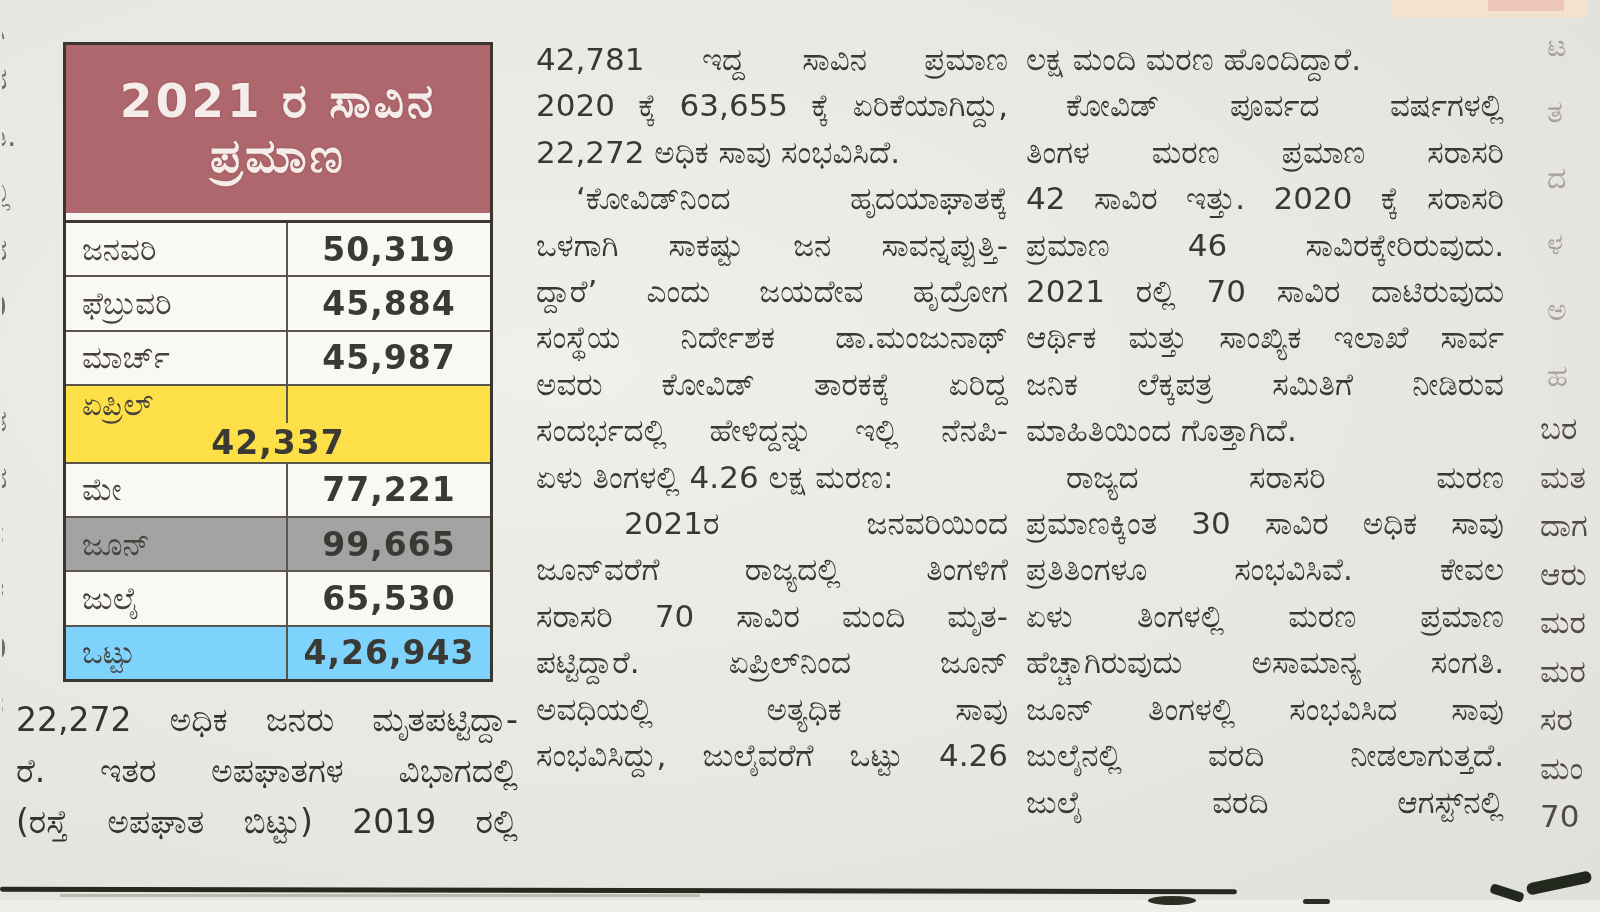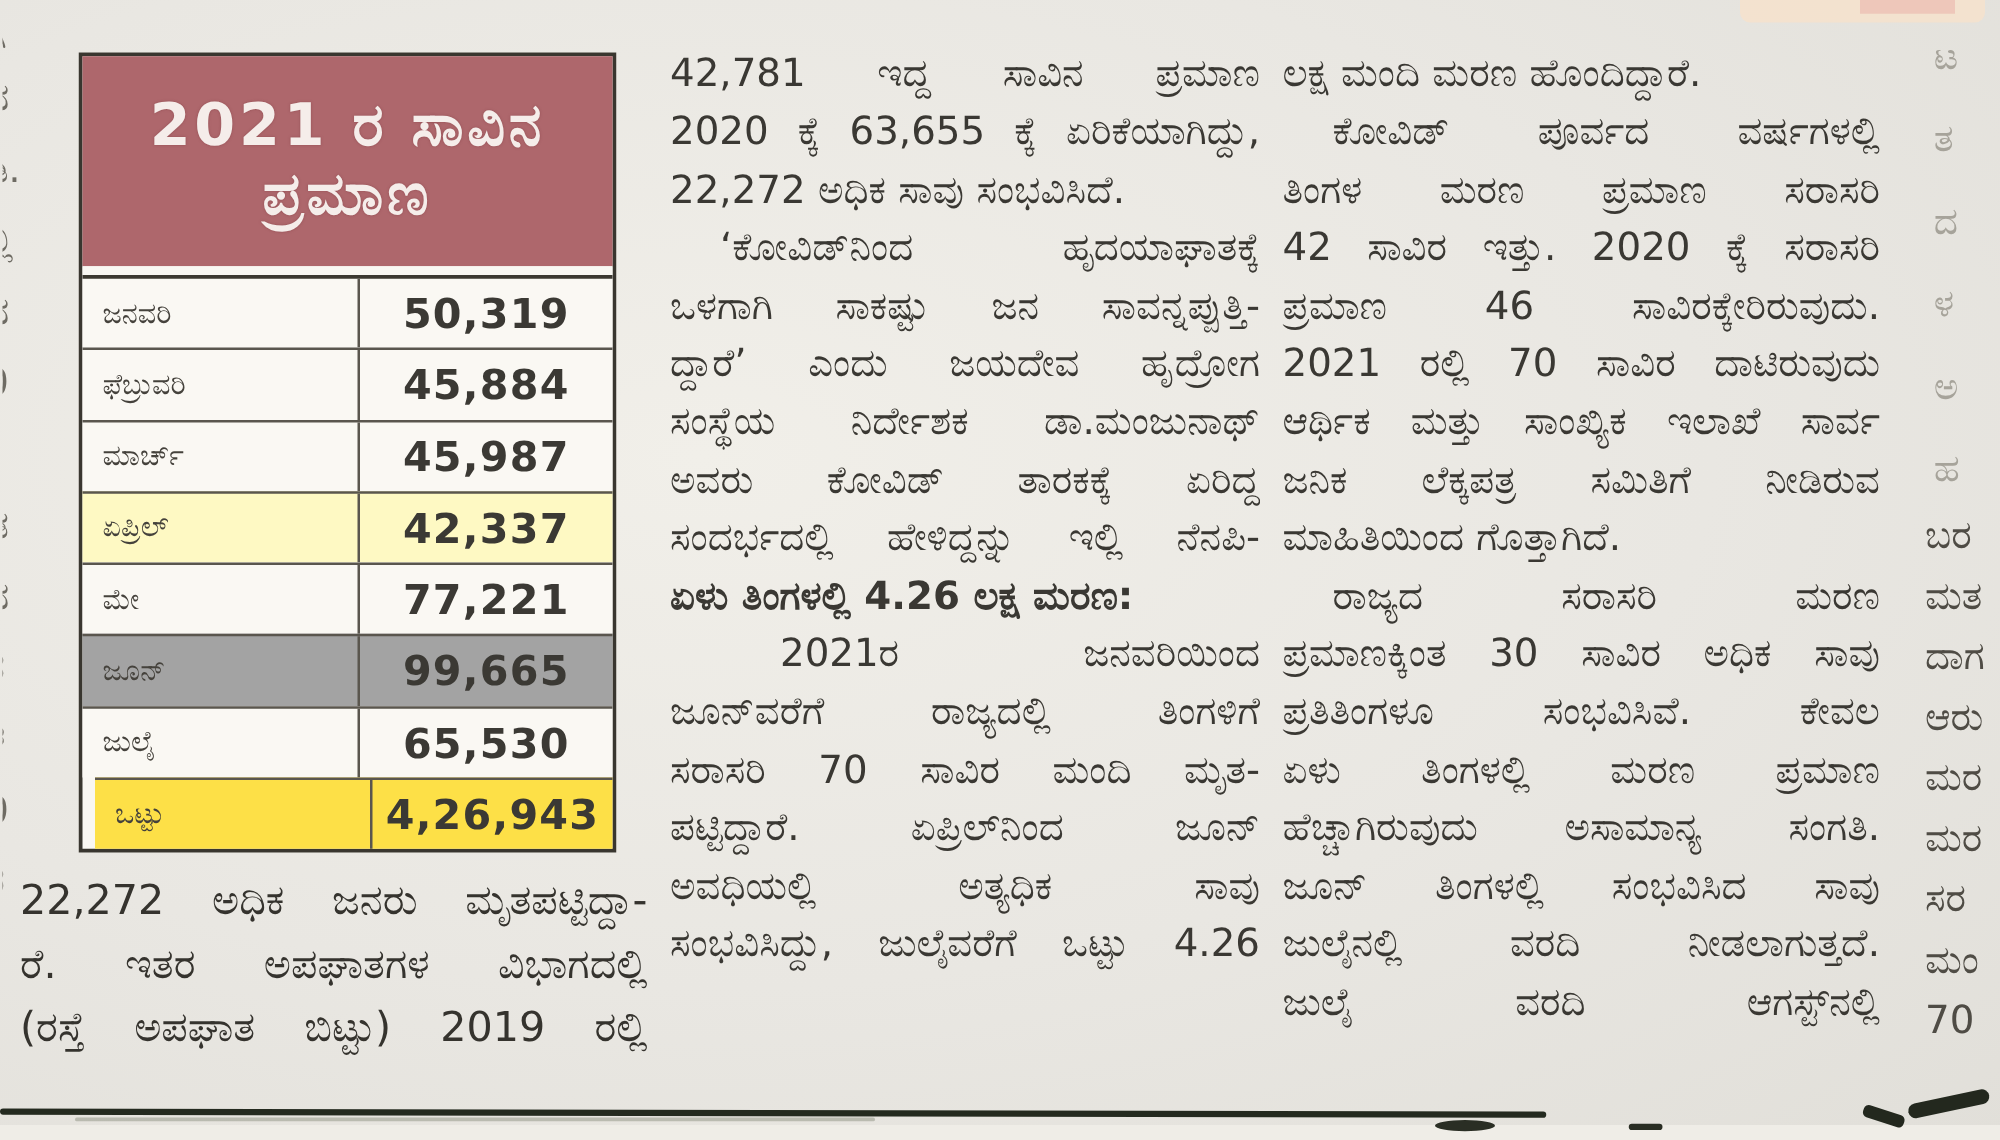--- a/index.html
+++ b/index.html
@@ -26,38 +26,38 @@
   .th-line {
     color:#f5edea; font-weight:bold; font-size:47px; letter-spacing:3px; line-height:1.12;
     text-shadow:0 0 2px rgba(120,55,60,.55);
   }
   .table-rows { flex:1 1 auto; display:flex; flex-direction:column; border-top:7px solid #f9f7f2; }
   .trow { flex:1; display:flex; border-top:2px solid #5a564e; background:#faf8f3; }
   .trow:first-child { border-top:3px solid #3c3931; }
   .cell-month {
     width:222px; flex:0 0 auto; border-right:2px solid #5a564e; box-sizing:border-box;
     display:flex; align-items:center; padding-left:16px;
-    font-size:23px; color:#45423c;
+    font-size:31px; color:#45423c;
   }
   .cell-value {
     flex:1; display:flex; align-items:center; justify-content:center;
     font-size:33px; font-weight:bold; color:#3b3934; letter-spacing:1px;
   }
-  .row-apr { background:#fef9c3; }
+  .row-apr { background:#fde047;flex-direction:column; }
   .row-jun { background:#a3a3a3; }
-  .row-total { background:#fde047;margin-left:10px; }
+  .row-total { background:#7dd3fc; }
 
   
   .textcol { position:absolute; overflow:hidden; }
   .ln {
     font-size:31px; line-height:46.4px; color:#3a3833;
     text-align:justify; text-align-last:justify;
   }
   .ln.l { text-align-last:left; }
-  .ln.b { font-weight:bold; text-align-last:left; }
+  .ln.b { font-weight:normal; text-align-last:left; }
   .ln.ind { text-indent:40px; }
   .ln.ind2 { text-indent:88px; }
   #col1 { left:16px; top:694px; width:502px; }
   #col1 .ln { font-size:33px; line-height:51px; color:#35332e; }
   #col2 { left:536px; top:36px; width:472px; }
   #col3 { left:1026px; top:36px; width:478px; }
 
   
   .edgeL { position:absolute; left:2px; top:4px; width:42px; }
   .edgeL .fr { height:57px; font-size:30px; color:#6e6b63; overflow:hidden; text-indent:-14px; }

